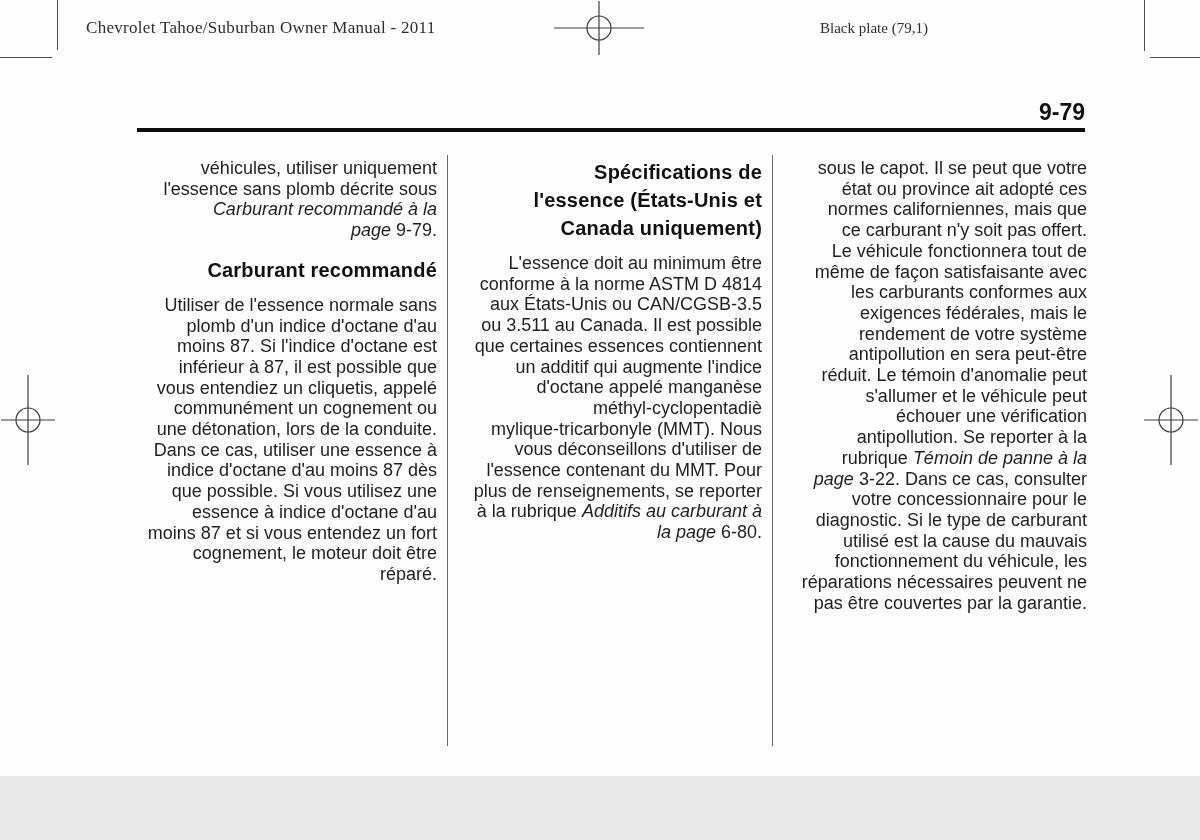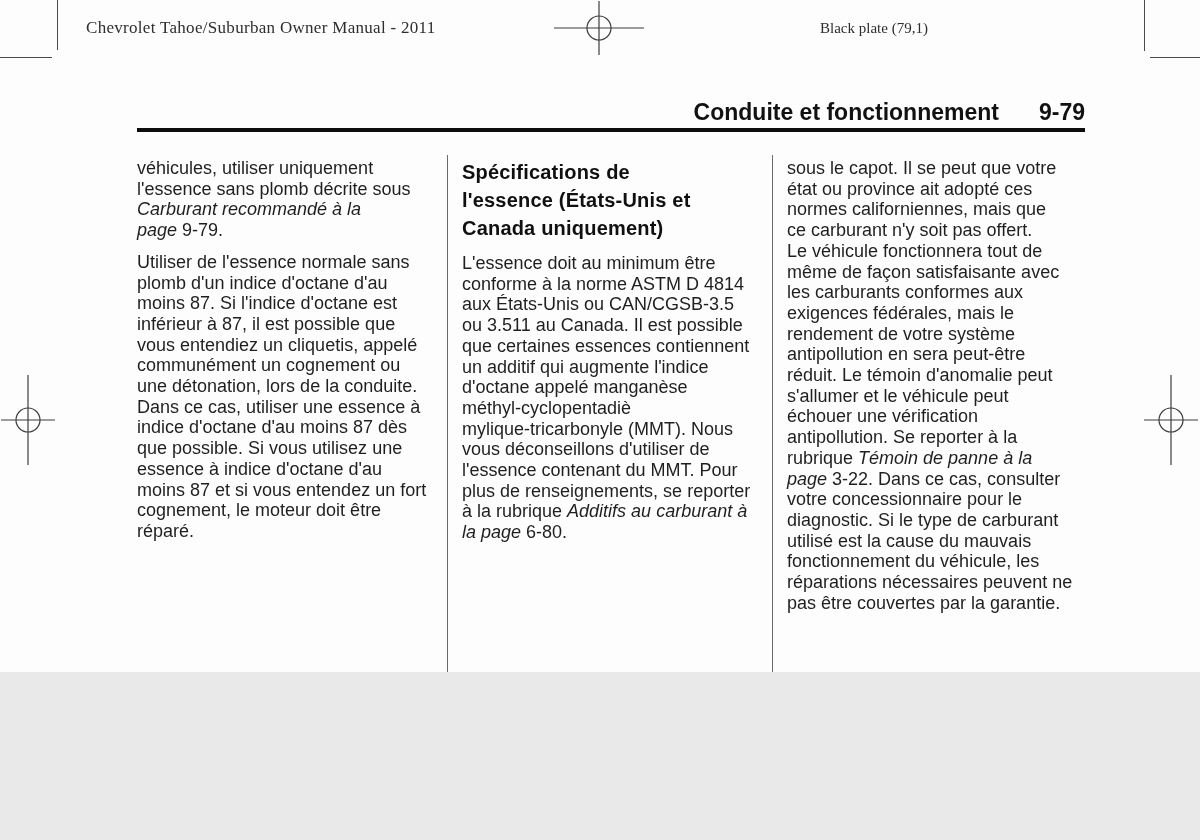--- a/index.html
+++ b/index.html
@@ -1,22 +1,23 @@
 <!DOCTYPE html>
 <html><head>
 <meta charset="utf-8">
 <style>
   html,body{margin:0;padding:0;background:#e9e9e9;}
   .page{
     position:relative;
-    width:1200px;height:672px;
+    width:1200px;height:776px;
     background:#fdfdfd;
     overflow:hidden;
     font-family:"Liberation Sans",sans-serif;
     color:#1f1f1f;
+    text-align:right;
   }
   
   .manual-title{
     position:absolute;left:86px;top:18px;
     font-family:"Liberation Serif",serif;
     font-size:17px;color:#2e2e2e;letter-spacing:.3px;
   }
   .plate-note{
     position:absolute;left:820px;top:20px;
     font-family:"Liberation Serif",serif;
@@ -94,33 +95,33 @@
   <svg class="regmark" style="left:550px;top:781px;" width="100" height="60">
     <circle cx="50" cy="30" r="12" fill="none" stroke="#3d3d3d" stroke-width="1.2"></circle>
     <line x1="5" y1="30" x2="95" y2="30" stroke="#3d3d3d" stroke-width="1.2"></line>
     <line x1="50" y1="3" x2="50" y2="57" stroke="#3d3d3d" stroke-width="1.2"></line>
   </svg>
 
   <div class="manual-title">Chevrolet Tahoe/Suburban Owner Manual - 2011</div>
   <div class="plate-note">Black plate (79,1)</div>
 
   <div class="runhead">
-    <span>Conduite et fonctionnement</span>
     <span>9-79</span>
   </div>
   <div class="runhead-rule"></div>
 
   <div class="col-sep sep-1"></div>
   <div class="col-sep sep-2"></div>
 
   <div class="col col-1">
       <p class="col-para"><span>véhicules, utiliser uniquement
 l'essence sans plomb décrite sous
 </span><span class="it">Carburant recommandé à la
 page</span><span> 9-79.</span></p>
+      <h2 class="col-heading">Carburant recommandé</h2>
       <p class="col-para"><span>Utiliser de l'essence normale sans
 plomb d'un indice d'octane d'au
 moins 87. Si l'indice d'octane est
 inférieur à 87, il est possible que
 vous entendiez un cliquetis, appelé
 communément un cognement ou
 une détonation, lors de la conduite.
 Dans ce cas, utiliser une essence à
 indice d'octane d'au moins 87 dès
 que possible. Si vous utilisez une

